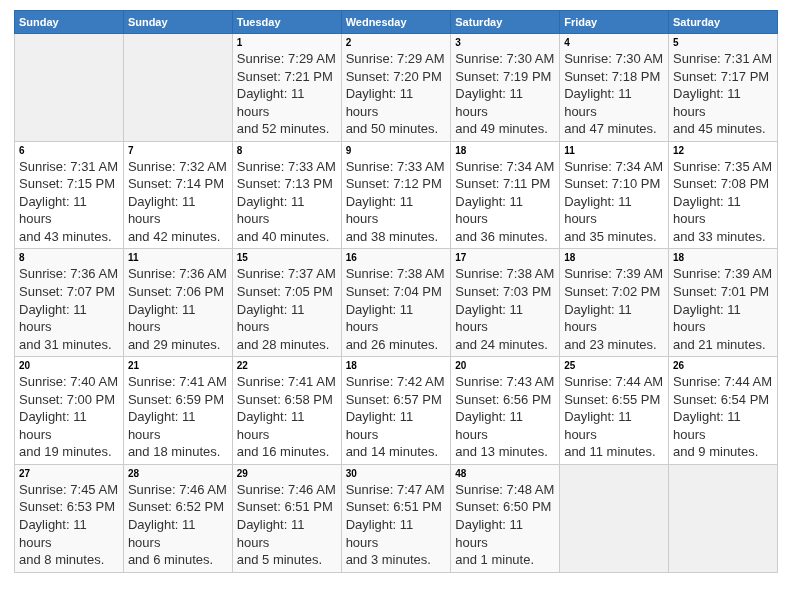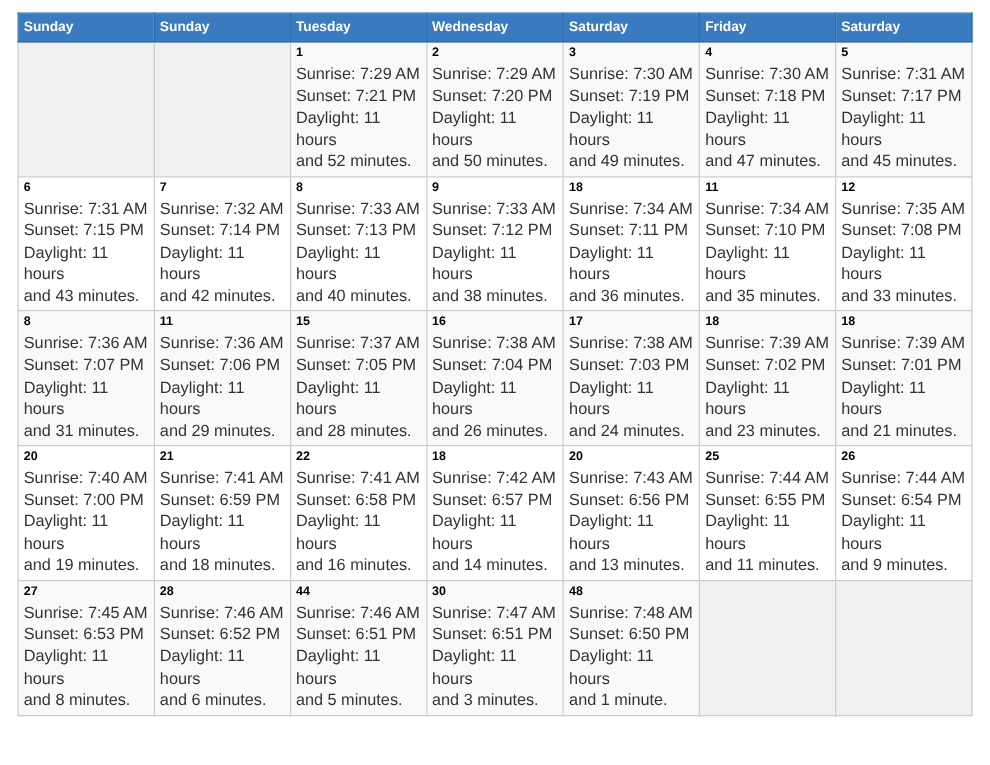--- a/index.html
+++ b/index.html
@@ -212,21 +212,21 @@
         <tr>
           <td>
             <span class="day-num">27</span>
             <div class="day-info">Sunrise: 7:45 AM<br>Sunset: 6:53 PM<br>Daylight: 11 hours<br>and 8 minutes.</div>
           </td>
           <td>
             <span class="day-num">28</span>
             <div class="day-info">Sunrise: 7:46 AM<br>Sunset: 6:52 PM<br>Daylight: 11 hours<br>and 6 minutes.</div>
           </td>
           <td>
-            <span class="day-num">44</span>
+            <span class="day-num">29</span>
             <div class="day-info">Sunrise: 7:46 AM<br>Sunset: 6:51 PM<br>Daylight: 11 hours<br>and 5 minutes.</div>
           </td>
           <td>
             <span class="day-num">30</span>
             <div class="day-info">Sunrise: 7:47 AM<br>Sunset: 6:51 PM<br>Daylight: 11 hours<br>and 3 minutes.</div>
           </td>
           <td>
             <span class="day-num">48</span>
             <div class="day-info">Sunrise: 7:48 AM<br>Sunset: 6:50 PM<br>Daylight: 11 hours<br>and 1 minute.</div>
           </td>

